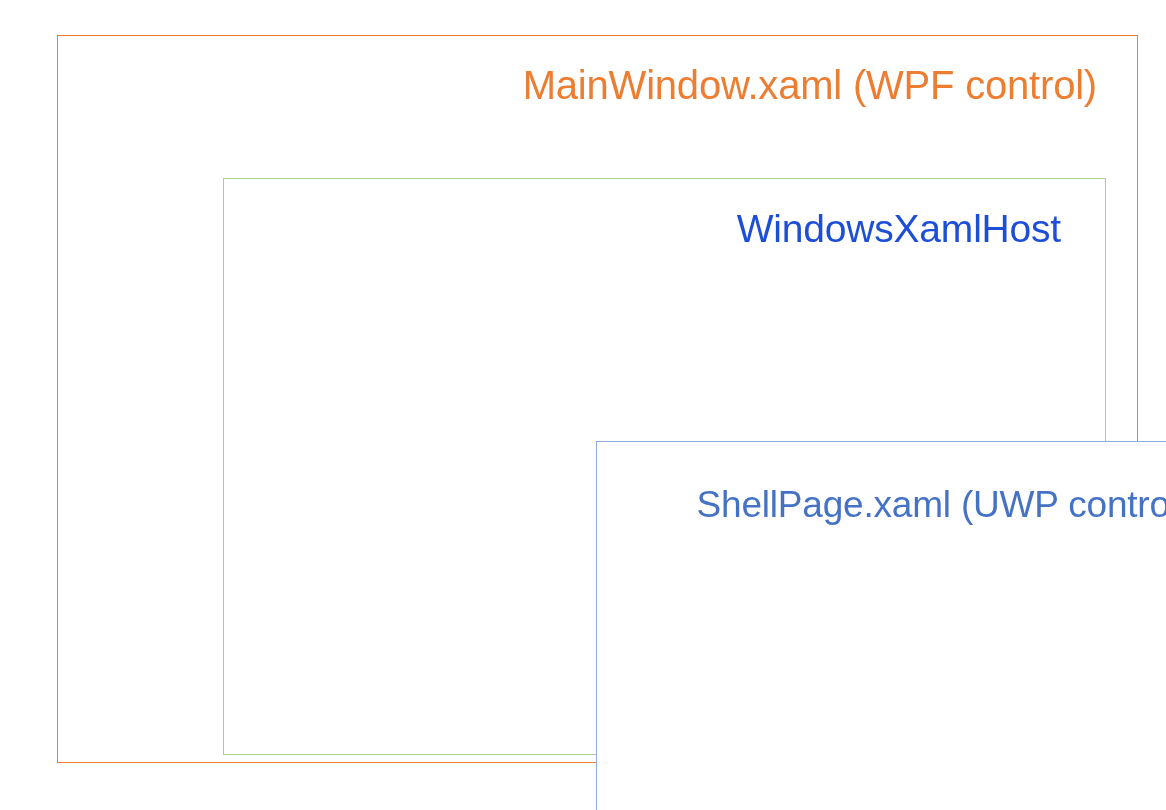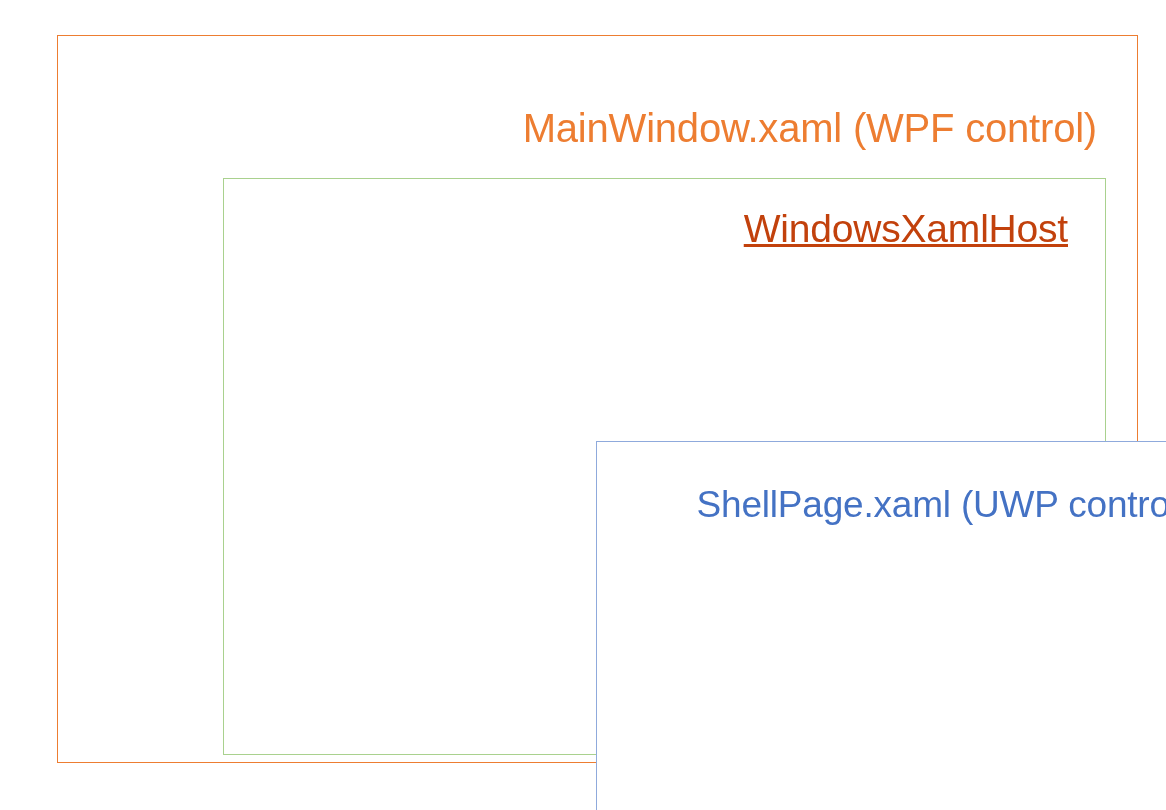--- a/index.html
+++ b/index.html
@@ -34,44 +34,42 @@
   }
   .label-outer {
     position: absolute;
     right: 40px;
     top: 26px;
     font-size: 40px;
     line-height: 1.15;
     color: #ED7D31;
     white-space: nowrap;
     letter-spacing: -0.2px;
-    margin-top: 43px;
   }
 
   
   .box-middle {
     position: absolute;
     left: 165px;
     top: 142px;
     width: 883px;
     height: 577px;
     box-sizing: border-box;
     border: 1px solid #A9D18E;
     background: #ffffff;
   }
   .label-middle {
     position: absolute;
-    right: 37px;
+    right: 44px;
     top: 28px;
     font-size: 39px;
     line-height: 1.15;
-    color: #c2410c;
+    color: #1d4ed8;
     white-space: nowrap;
     letter-spacing: -0.2px;
-    text-decoration: underline;
   }
 
   
   .box-inner {
     position: absolute;
     left: 372px;
     top: 262px;
     width: 627px;
     height: 396px;
     box-sizing: border-box;

